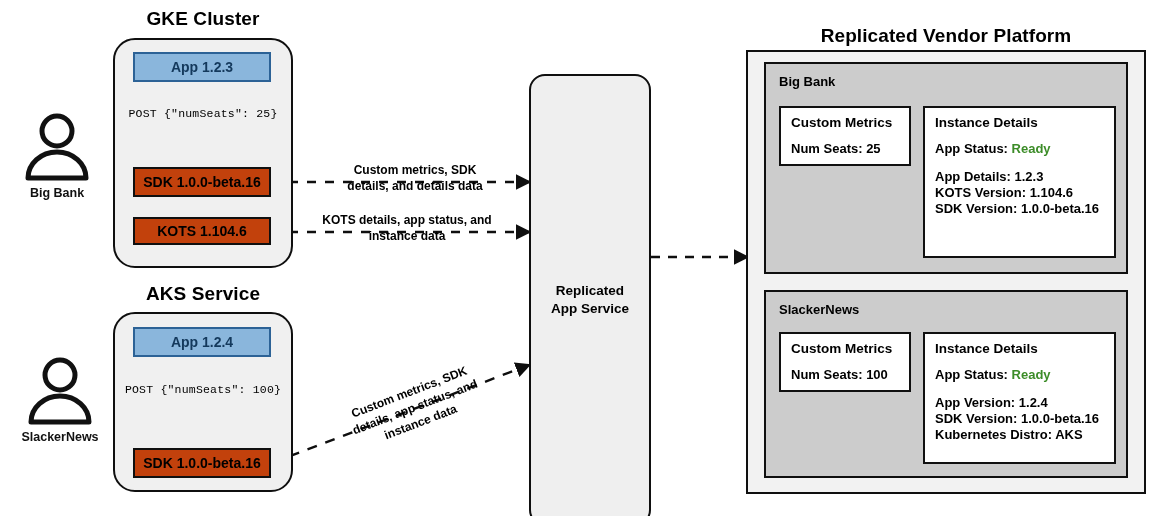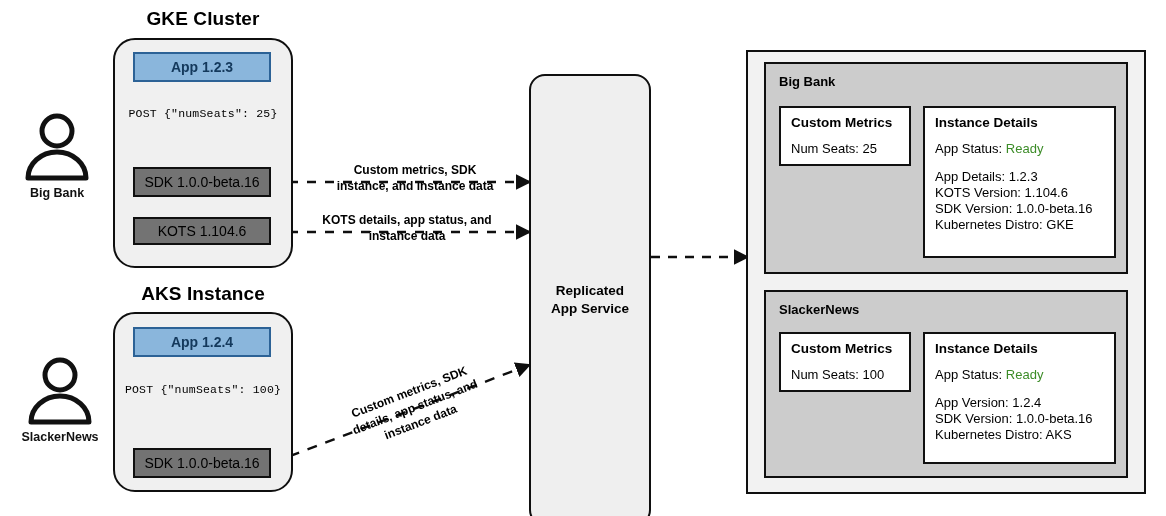--- a/index.html
+++ b/index.html
@@ -52,28 +52,28 @@
     display: flex;
     align-items: center;
     justify-content: center;
     font-size: 14px;
     font-weight: bold;
     color: #14395C;
   }
 
   
   .wbox {
-    background: #737373;
+    background: #c2410c;
     border: 2px solid #101010;
     box-sizing: border-box;
     display: flex;
     align-items: center;
     justify-content: center;
     font-size: 14px;
-    font-weight: normal;
+    font-weight: bold;
     color: #000;
   }
 
   
   .post-line {
     font-family: "Liberation Mono", "DejaVu Sans Mono", monospace;
     font-size: 11.5px;
     color: #000;
     text-align: center;
     white-space: nowrap;
@@ -117,21 +117,21 @@
     border: 2.2px solid #101010;
     box-sizing: border-box;
   }
   .card-head {
     font-size: 13.5px;
     font-weight: bold;
     color: #000;
   }
   .card-line {
     font-size: 13px;
-    font-weight: normal;
+    font-weight: bold;
     color: #000;
     white-space: nowrap;
   }
   .status-ok { color: #3C8C28; }
 
   
   .edge-label {
     font-size: 12px;
     font-weight: bold;
     line-height: 1.3;
@@ -212,53 +212,54 @@
   <div class="abs cluster" style="left:113px; top:38px; width:180px; height:230px;"></div>
 
   <div class="abs app-box" style="left:133px; top:52px; width:138px; height:30px;">App 1.2.3</div>
 
   <div class="abs post-line" style="left:113px; top:107px; width:180px;">POST {"numSeats": 25}</div>
 
   <div class="abs wbox" style="left:133px; top:167px; width:138px; height:30px;">SDK 1.0.0-beta.16</div>
 
   <div class="abs wbox" style="left:133px; top:217px; width:138px; height:28px;">KOTS 1.104.6</div>
 
-  <div class="abs title" style="left:118px; top:283px; width:170px;">AKS Instance</div>
+  <div class="abs title" style="left:118px; top:283px; width:170px;">AKS Service</div>
 
   <div class="abs cluster" style="left:113px; top:312px; width:180px; height:180px;"></div>
 
   <div class="abs app-box" style="left:133px; top:327px; width:138px; height:30px;">App 1.2.4</div>
 
   <div class="abs post-line" style="left:108px; top:383px; width:190px;">POST {"numSeats": 100}</div>
 
   <div class="abs wbox" style="left:133px; top:448px; width:138px; height:30px;">SDK 1.0.0-beta.16</div>
 
   <div class="abs edge-label" style="left:325px; top:163px; width:180px;">
     <div>Custom metrics, SDK</div>
-    <div>instance, and instance data</div>
+    <div>details, and details data</div>
   </div>
 
   <div class="abs edge-label" style="left:307px; top:213px; width:200px;">
     <div>KOTS details, app status, and</div>
     <div>instance data</div>
   </div>
 
   <div class="abs edge-label-diag" style="left:325px; top:383px; width:180px; transform:rotate(-21deg);">
     <div>Custom metrics, SDK</div>
     <div>details, app status, and</div>
     <div>instance data</div>
   </div>
 
   <div class="abs service-box" style="left:529px; top:74px; width:122px; height:452px;">
     <div>
       <div>Replicated</div>
       <div>App Service</div>
     </div>
   </div>
 
+  <div class="abs title" style="left:746px; top:25px; width:400px;">Replicated Vendor Platform</div>
 
   <div class="abs platform" style="left:746px; top:50px; width:400px; height:444px;"></div>
 
   <div class="abs customer-panel" style="left:764px; top:62px; width:364px; height:212px;"></div>
 
   <div class="abs customer-name" style="left:779px; top:74px; width:200px;">Big Bank</div>
 
   <div class="abs detail-card" style="left:779px; top:106px; width:132px; height:60px;">
     <div style="padding:7px 0 0 10px;">
       <div class="card-head">Custom Metrics</div>
@@ -269,21 +270,20 @@
   <div class="abs detail-card" style="left:923px; top:106px; width:193px; height:152px;">
     <div style="padding:7px 0 0 10px;">
       <div class="card-head">Instance Details</div>
       <div class="card-line" style="margin-top:11px;">
         <span>App Status:</span>
         <span class="status-ok">Ready</span>
       </div>
       <div class="card-line" style="margin-top:13px;">App Details: 1.2.3</div>
       <div class="card-line" style="margin-top:1px;">KOTS Version: 1.104.6</div>
       <div class="card-line" style="margin-top:1px;">SDK Version: 1.0.0-beta.16</div>
-      <div class="card-line" style="margin-top:1px;">Kubernetes Distro: GKE</div>
     </div>
   </div>
 
   <div class="abs customer-panel" style="left:764px; top:290px; width:364px; height:188px;"></div>
 
   <div class="abs customer-name" style="left:779px; top:302px; width:200px;">SlackerNews</div>
 
   <div class="abs detail-card" style="left:779px; top:332px; width:132px; height:60px;">
     <div style="padding:7px 0 0 10px;">
       <div class="card-head">Custom Metrics</div>

